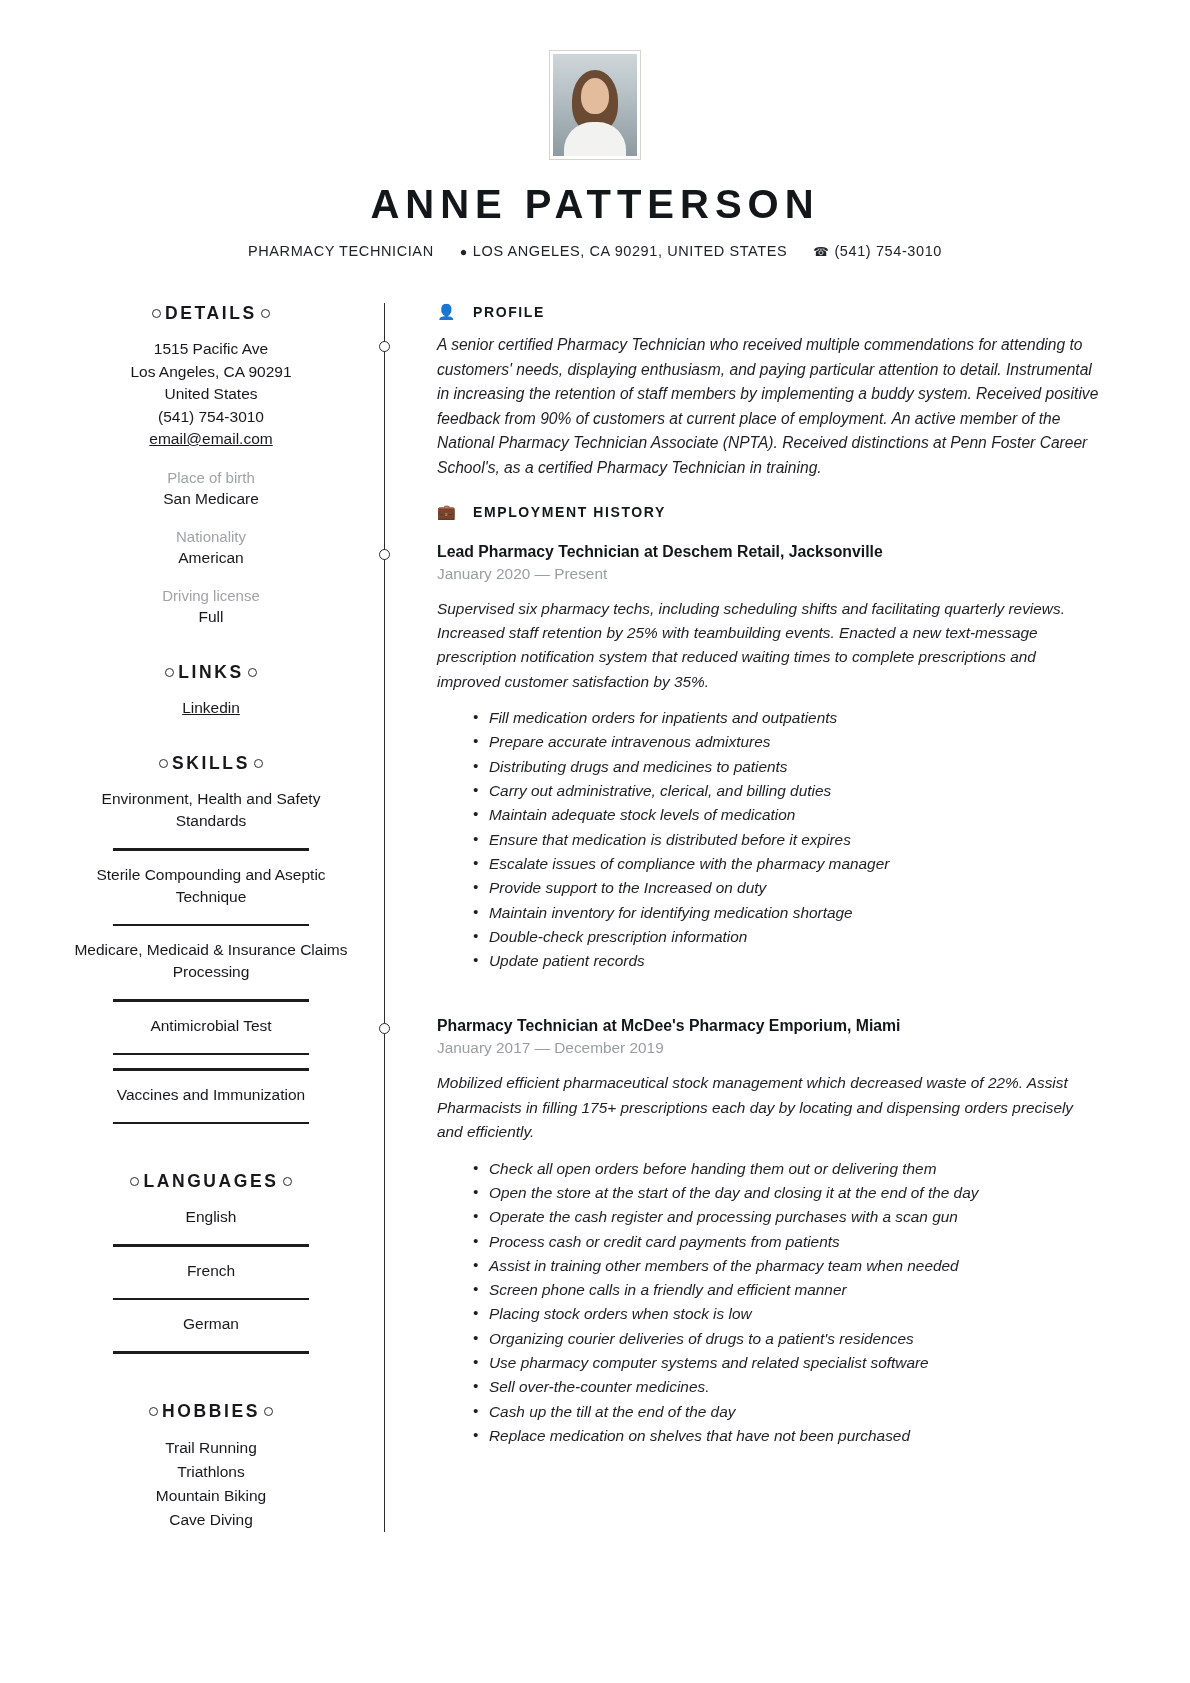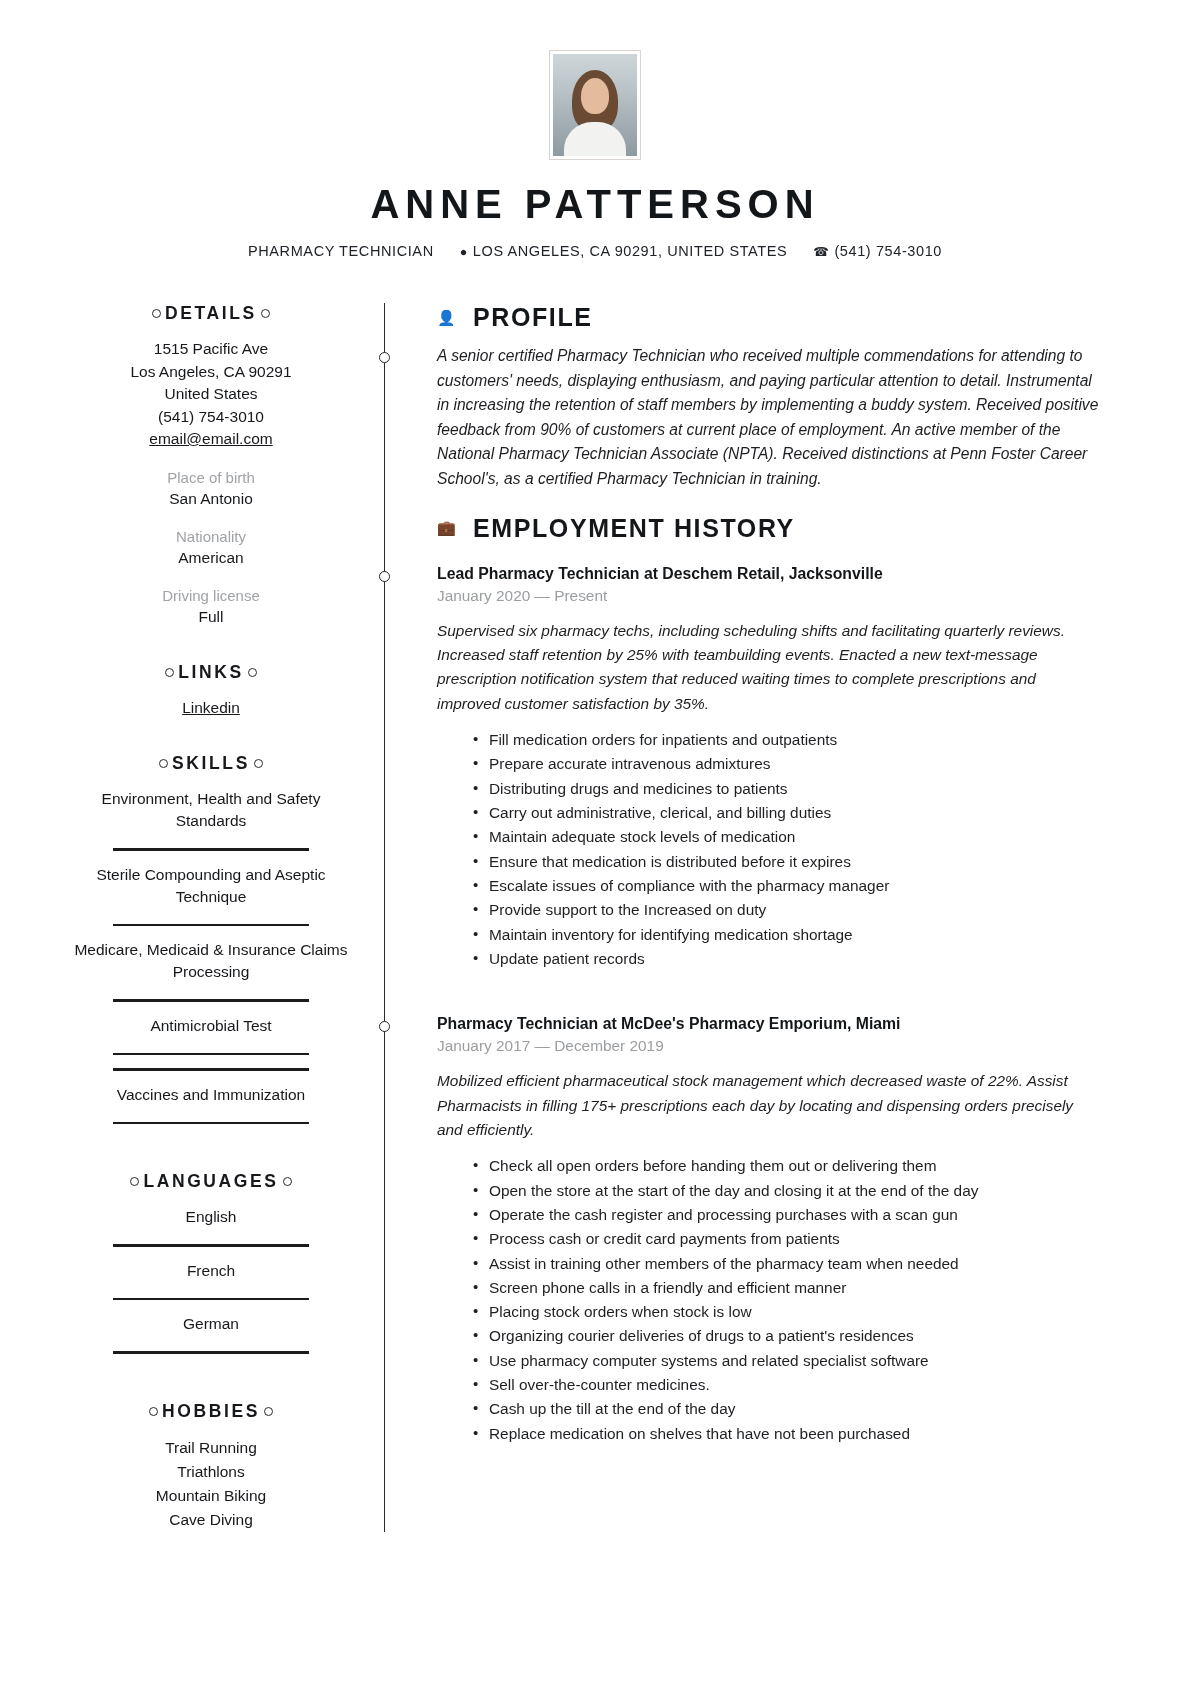--- a/index.html
+++ b/index.html
@@ -193,21 +193,21 @@
     margin-bottom: 12px;
     position: relative;
   }
   .r-head .r-icon {
     width: 20px;
     text-align: center;
     font-size: 15px;
     color: #171717;
   }
   .r-head .r-title {
-    font-size: 25px;
+    font-size: 14px;
     letter-spacing: 1.6px;
     text-transform: uppercase;
     font-weight: 600;
     color: #14171a;
   }
   .bullet-marker {
     position: absolute;
     left: -58px;
     width: 9px;
     height: 9px;
@@ -247,20 +247,21 @@
     margin: 0;
     padding-left: 36px;
     list-style: none;
   }
   ul.duties li {
     font-size: 15.4px;
     line-height: 24.3px;
     color: #1d1f22;
     position: relative;
     padding-left: 16px;
+    font-style: italic;
   }
   ul.duties li:before {
     content: "•";
     position: absolute;
     left: 0;
     top: -1px;
     font-size: 15px;
     color: #1d1f22;
   }
   .spacer-22 { height: 22px; }
@@ -299,21 +300,21 @@
           <span>DETAILS</span>
           <span class="dot"></span>
         </div>
         <div class="l-line">1515 Pacific Ave</div>
         <div class="l-line">Los Angeles, CA 90291</div>
         <div class="l-line">United States</div>
         <div class="l-line">(541) 754-3010</div>
         <a href="#" class="l-link">email@email.com</a>
 
         <div class="l-label">Place of birth</div>
-        <div class="l-value">San Antonio</div>
+        <div class="l-value">San Medicare</div>
 
         <div class="l-label">Nationality</div>
         <div class="l-value">American</div>
 
         <div class="l-label">Driving license</div>
         <div class="l-value">Full</div>
       </div>
 
       <div class="section-gap"></div>
 
@@ -407,20 +408,21 @@
           <ul class="duties">
             <li>Fill medication orders for inpatients and outpatients</li>
             <li>Prepare accurate intravenous admixtures</li>
             <li>Distributing drugs and medicines to patients</li>
             <li>Carry out administrative, clerical, and billing duties</li>
             <li>Maintain adequate stock levels of medication</li>
             <li>Ensure that medication is distributed before it expires</li>
             <li>Escalate issues of compliance with the pharmacy manager</li>
             <li>Provide support to the Increased on duty</li>
             <li>Maintain inventory for identifying medication shortage</li>
+            <li>Double-check prescription information</li>
             <li>Update patient records</li>
           </ul>
         </div>
 
         <div class="spacer-22"></div>
 
         <div class="job">
           <span class="bullet-marker" style="top:6px"></span>
           <div class="job-title">Pharmacy Technician at McDee's Pharmacy Emporium, Miami</div>
           <div class="job-date">January 2017 — December 2019</div>

